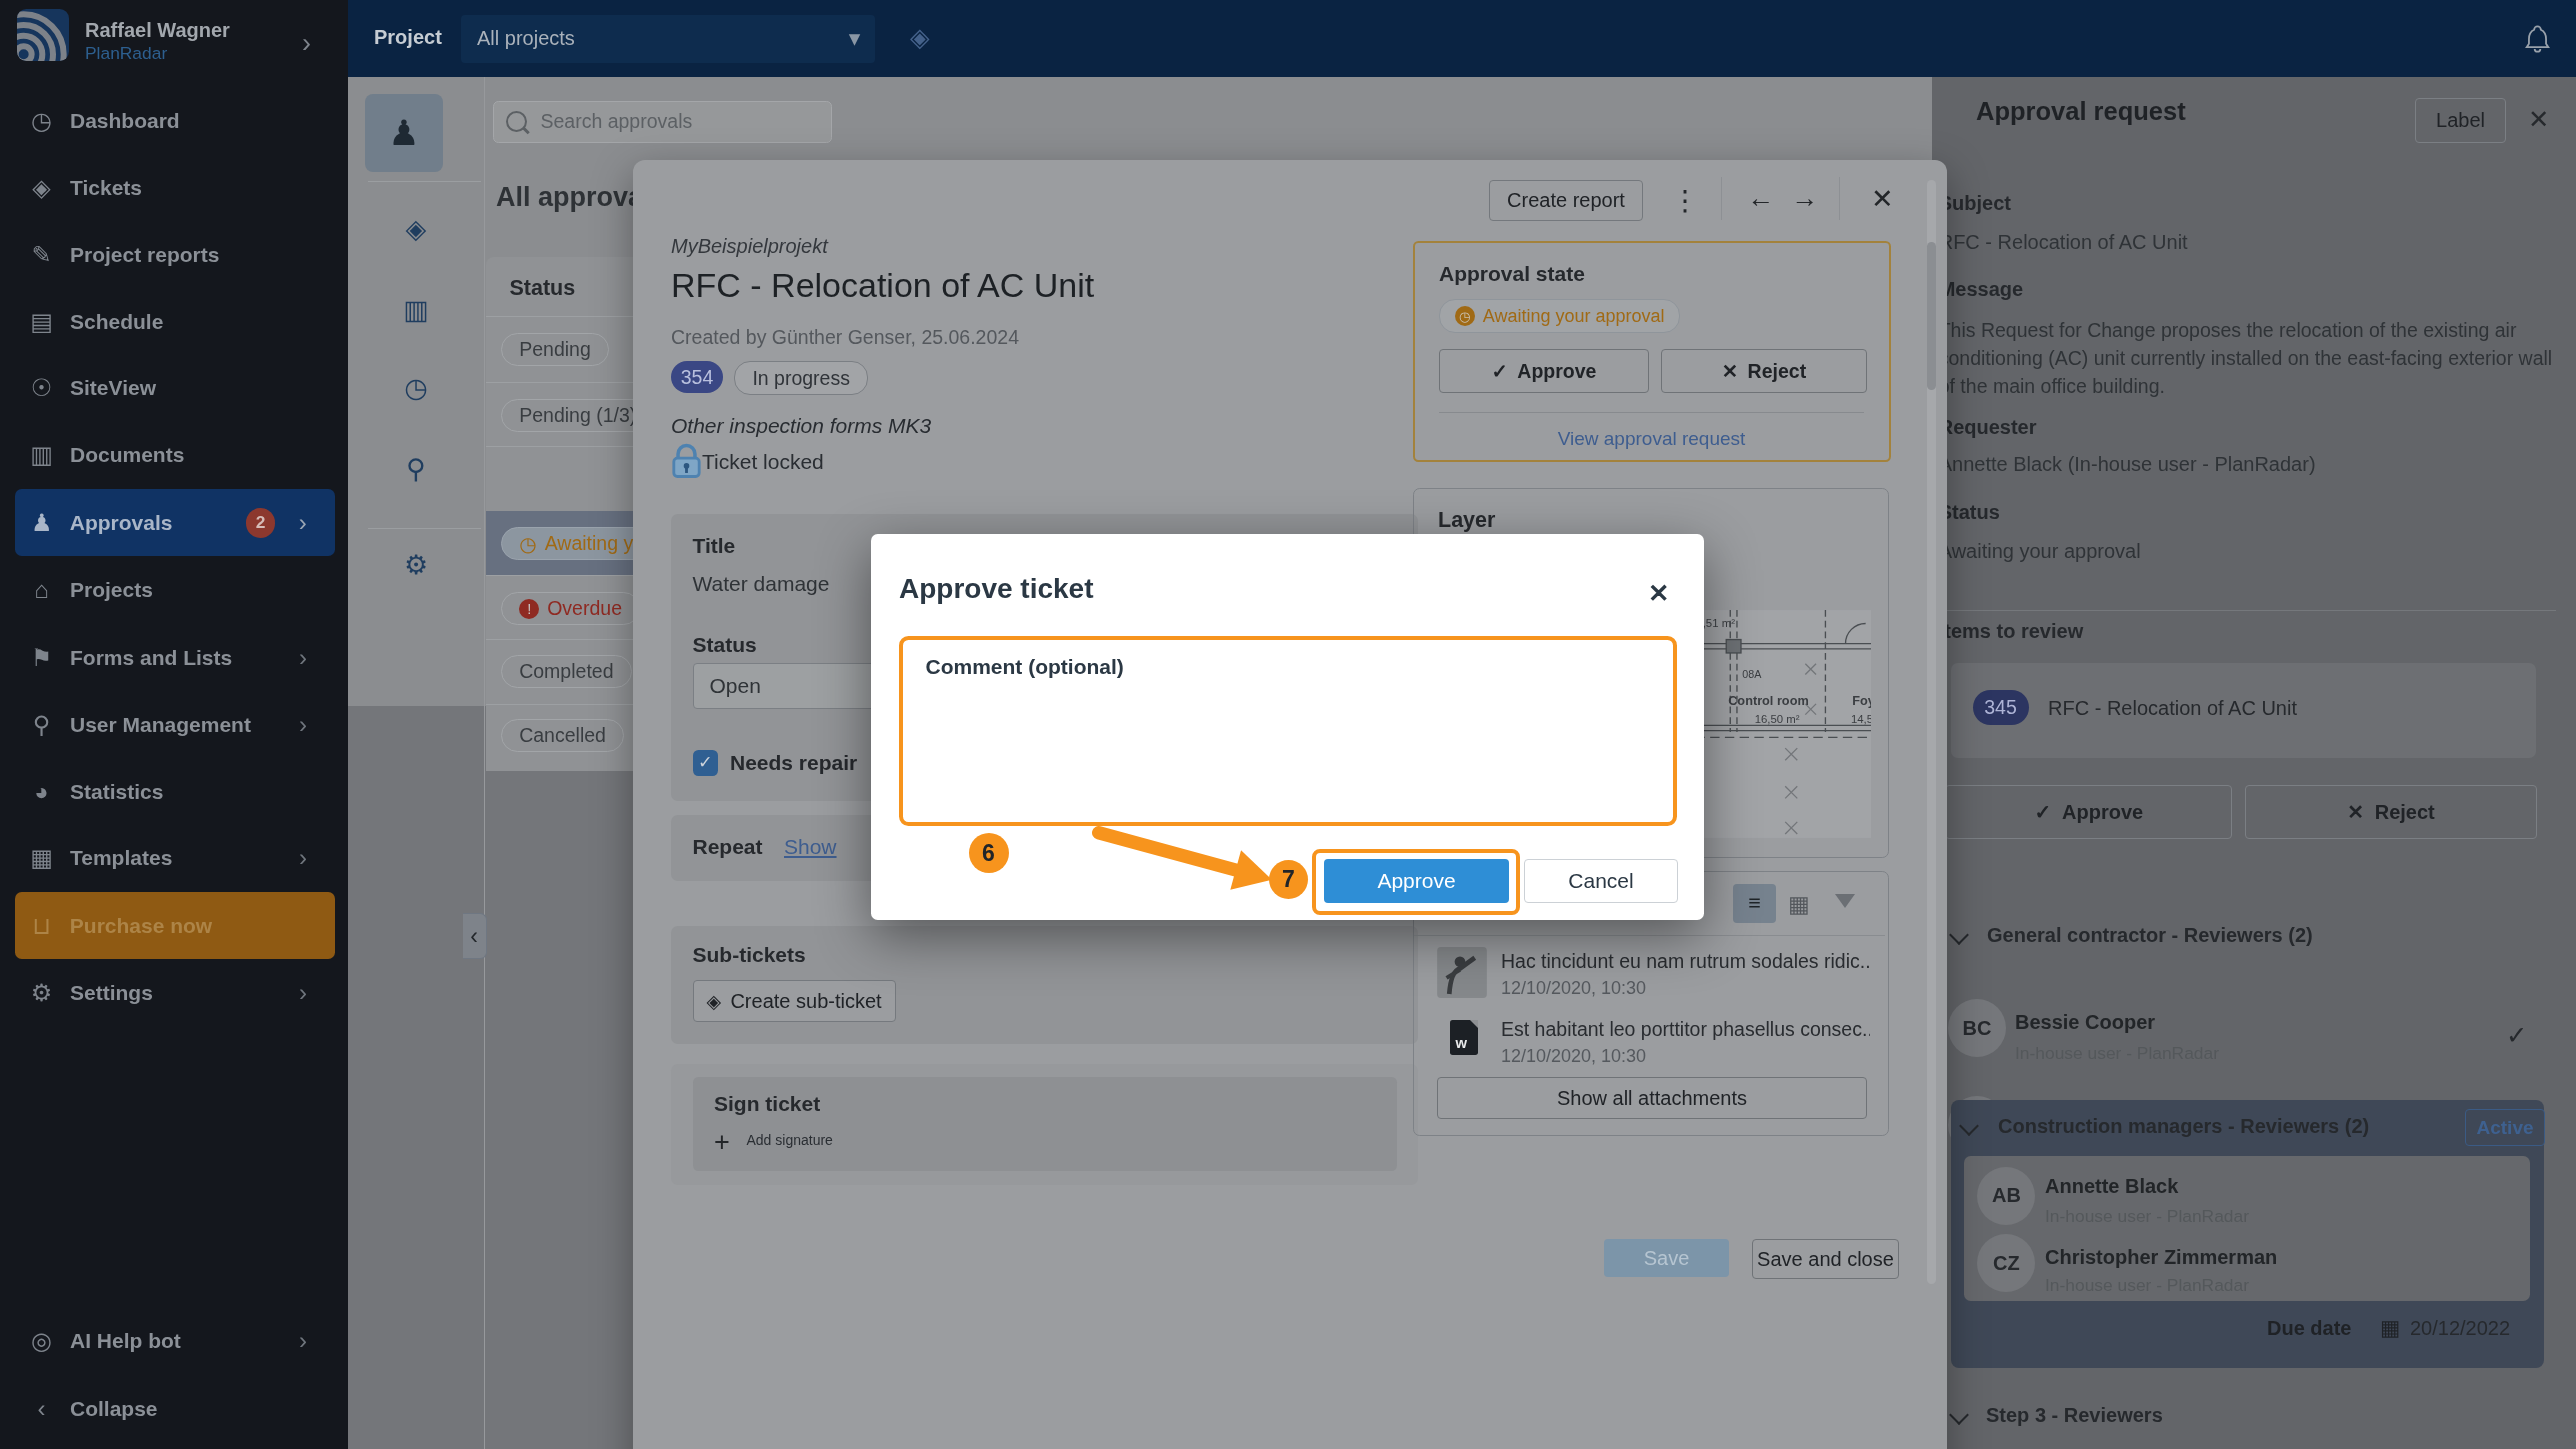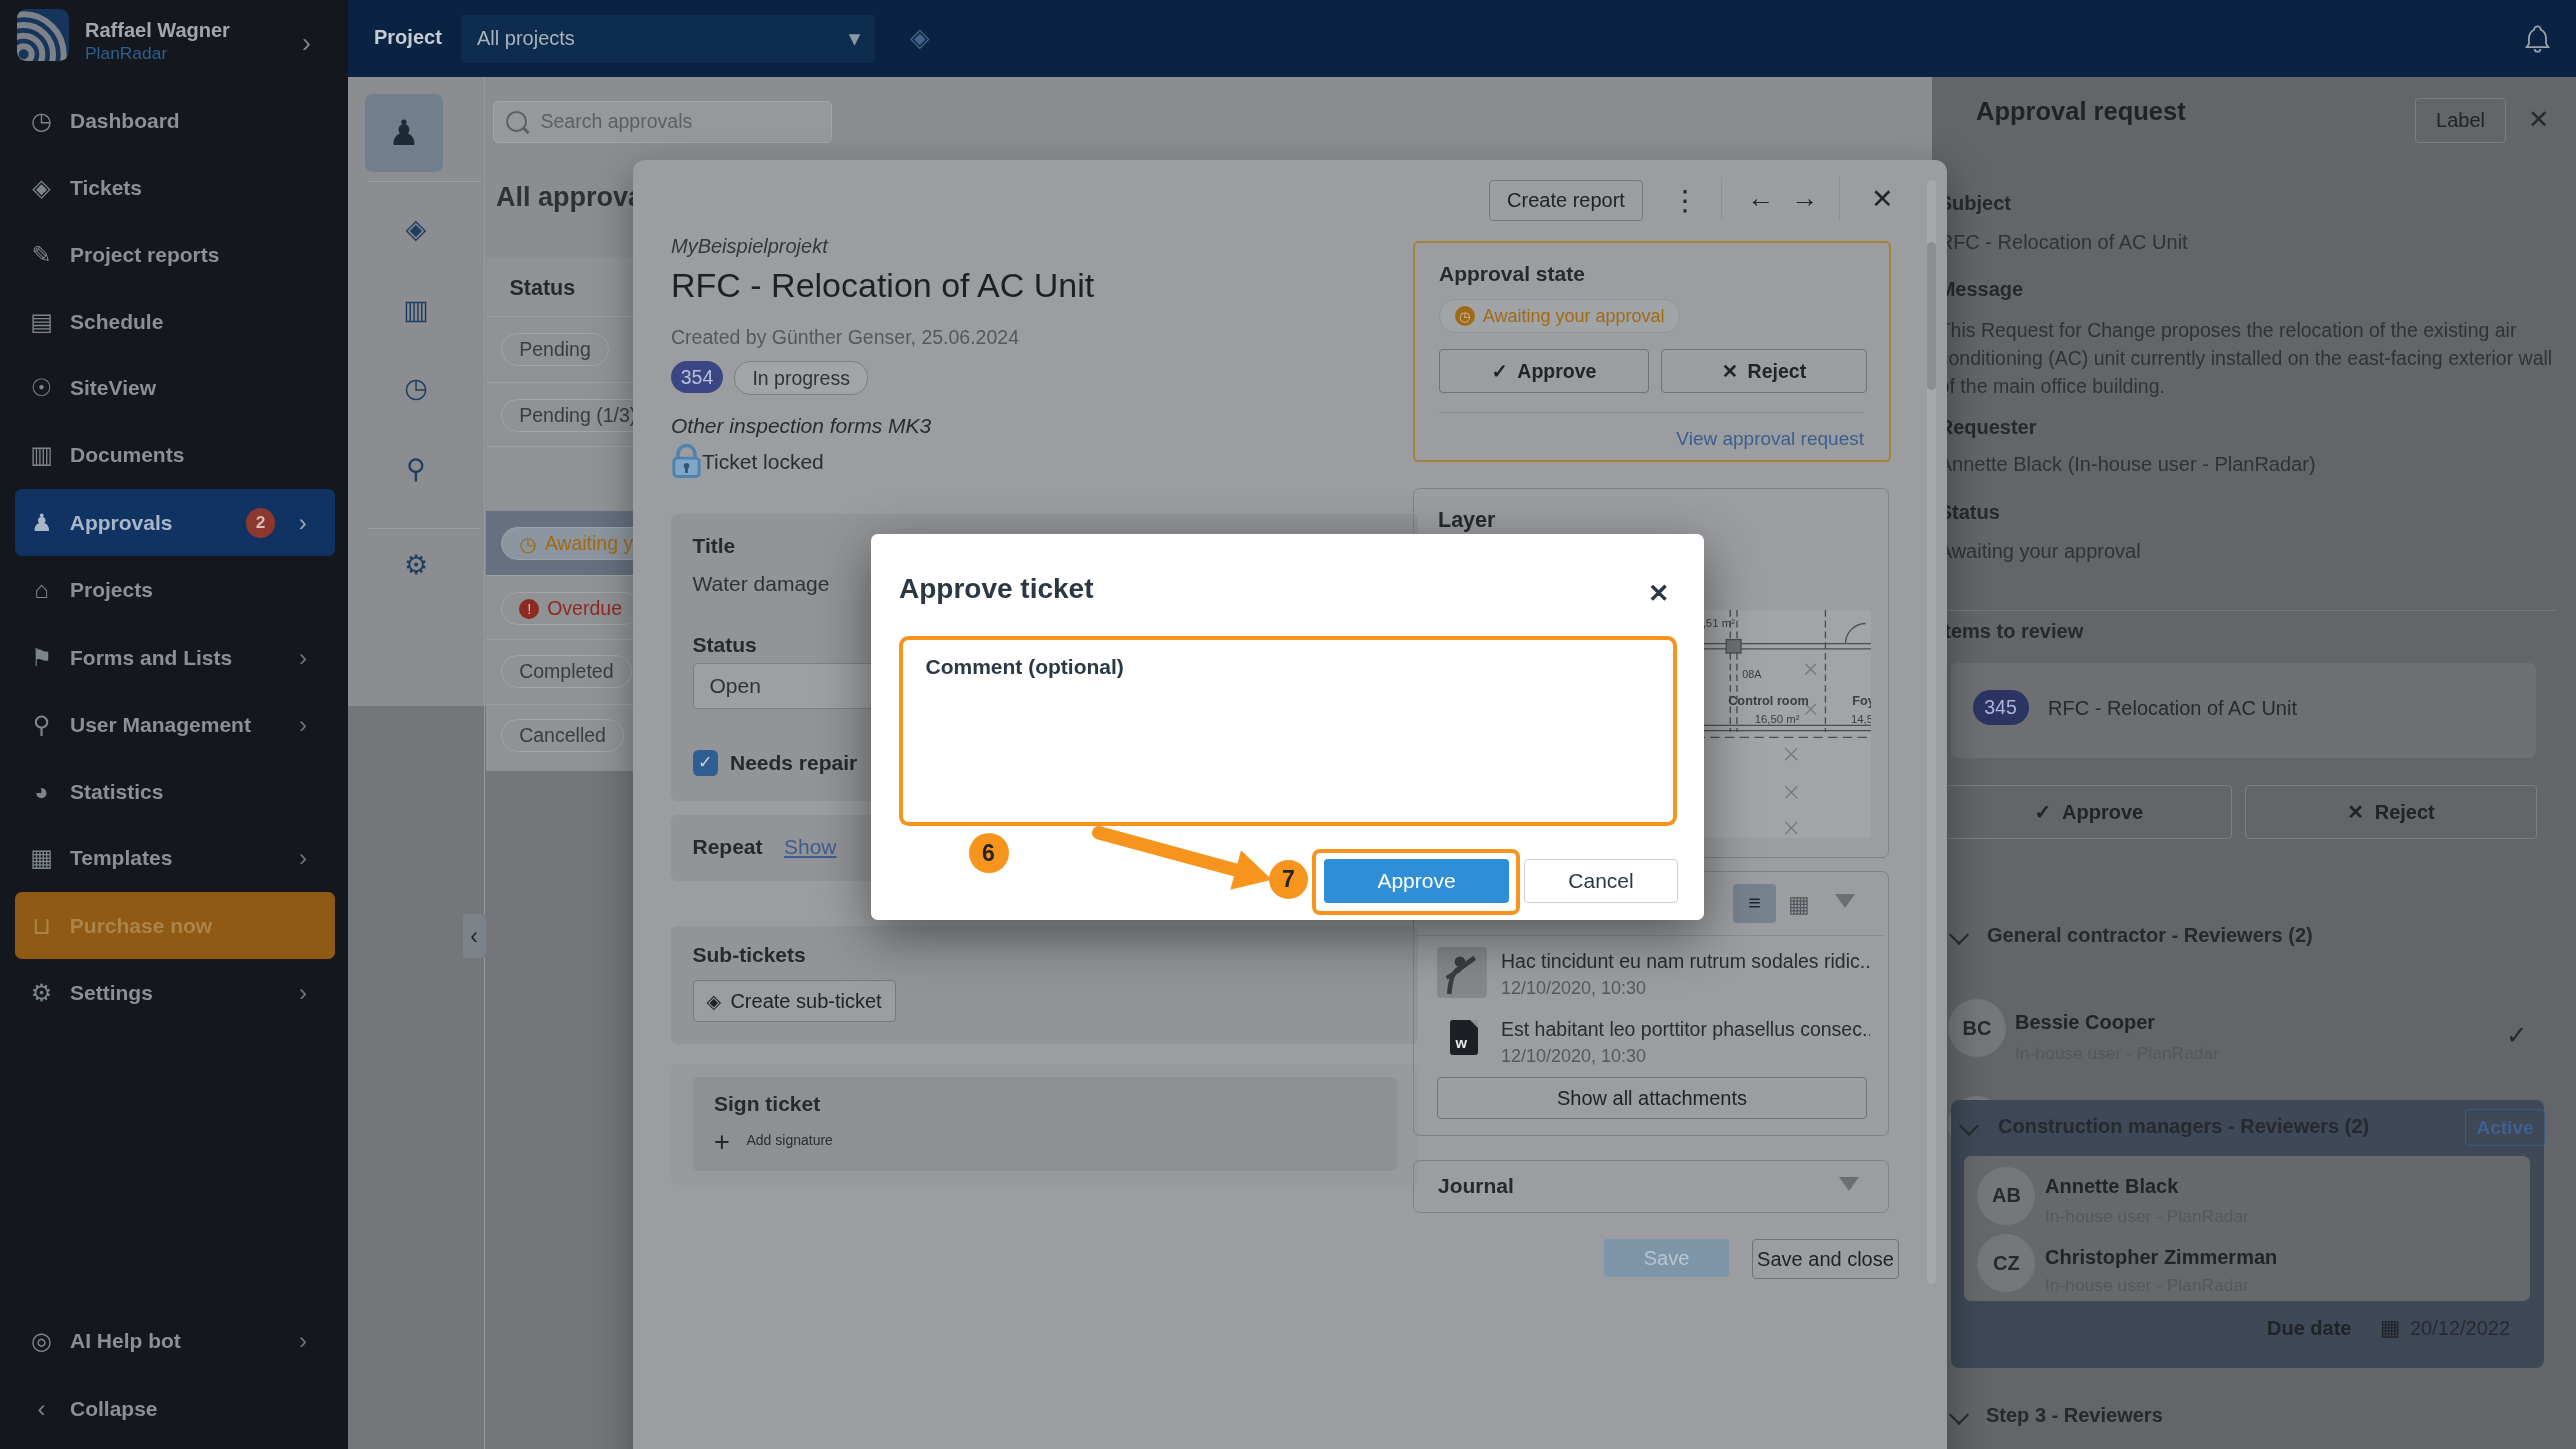--- a/index.html
+++ b/index.html
@@ -331,21 +331,21 @@
       </div>
       <div class="abs obtn" style="left:24px;top:106px;width:208px;height:42px;font-size:19.5px;font-weight:600;">
           <span style="margin-right:9.4px;">✓</span>
           <span>Approve</span>
         </div>
       <div class="abs obtn" style="left:246px;top:106px;width:204px;height:42px;font-size:19.5px;font-weight:600;">
           <span style="margin-right:9.4px;">✕</span>
           <span>Reject</span>
         </div>
       <div class="abs" style="left:24px;top:169px;width:425px;height:1.3px;background:#878a8e;"></div>
-      <div class="abs" style="left:24px;top:185px;width:425px;text-align:right;font-size:19px;color:#3e5d8f;">View approval request</div>
+      <div class="abs" style="left:24px;top:185px;width:425px;text-align:center;font-size:19px;color:#3e5d8f;">View approval request</div>
     </div>
 
     <div class="abs" style="left:780px;top:328px;width:474px;height:368px;border:1.3px solid #7e8287;border-radius:6.7px;">
       <span class="abs lbl" style="left:24px;top:19px;font-size:21.5px;">Layer</span>
       <svg class="abs" style="left:16px;top:121px;" width="441" height="228" viewBox="0 0 658 340">
         <rect x="0" y="0" width="658" height="340" fill="#a2a4a7"></rect>
         <g stroke="#4a4e52" stroke-width="2" fill="none">
           <line x1="0" y1="50" x2="658" y2="50"></line>
             <line x1="0" y1="58" x2="658" y2="58"></line>
           <line x1="0" y1="172" x2="658" y2="172"></line>
@@ -406,24 +406,20 @@
         <div style="position:absolute;right:0;top:0;width:0;height:0;border-left:8px solid transparent;border-top:8px solid #8e9093;"></div>
         <span style="position:absolute;left:5.4px;top:14.8px;color:#e8e9ea;font-size:14.8px;font-weight:700;">w</span>
       </div>
       <span class="abs" style="left:87px;top:146px;width:369px;font-size:19.5px;color:#292c30;white-space:nowrap;overflow:hidden;">Est habitant leo porttitor phasellus consec...</span>
       <span class="abs" style="left:87px;top:174px;font-size:18px;color:#55595e;">12/10/2020, 10:30</span>
       <div class="abs obtn" style="left:23px;top:205px;width:428px;height:40px;">
           <span>Show all attachments</span>
         </div>
     </div>
 
-    <div class="abs" style="left:780px;top:1000px;width:474px;height:51px;border:1.3px solid #7e8287;border-radius:6.7px;">
-      <span class="abs lbl" style="left:24px;top:13.4px;">Journal</span>
-      <div class="abs funnel" style="left:425px;top:16px;"></div>
-    </div>
 
     <div class="abs flexc" style="left:971px;top:1079px;width:125px;height:38px;border-radius:4px;background:#7c95a9;color:#b6c5d1;font-size:20px;justify-content:center;">
         <span>Save</span>
       </div>
     <div class="abs obtn" style="left:1119px;top:1079px;width:145px;height:38px;background:#9b9da0;">
         <span>Save and close</span>
       </div>
 
     <div class="abs" style="left:1294px;top:20px;width:9.4px;height:1104px;border-radius:4.7px;background:#a6a8ab;"></div>
     <div class="abs" style="left:1294px;top:82px;width:9.4px;height:148px;border-radius:4.7px;background:#8b8e92;"></div>

